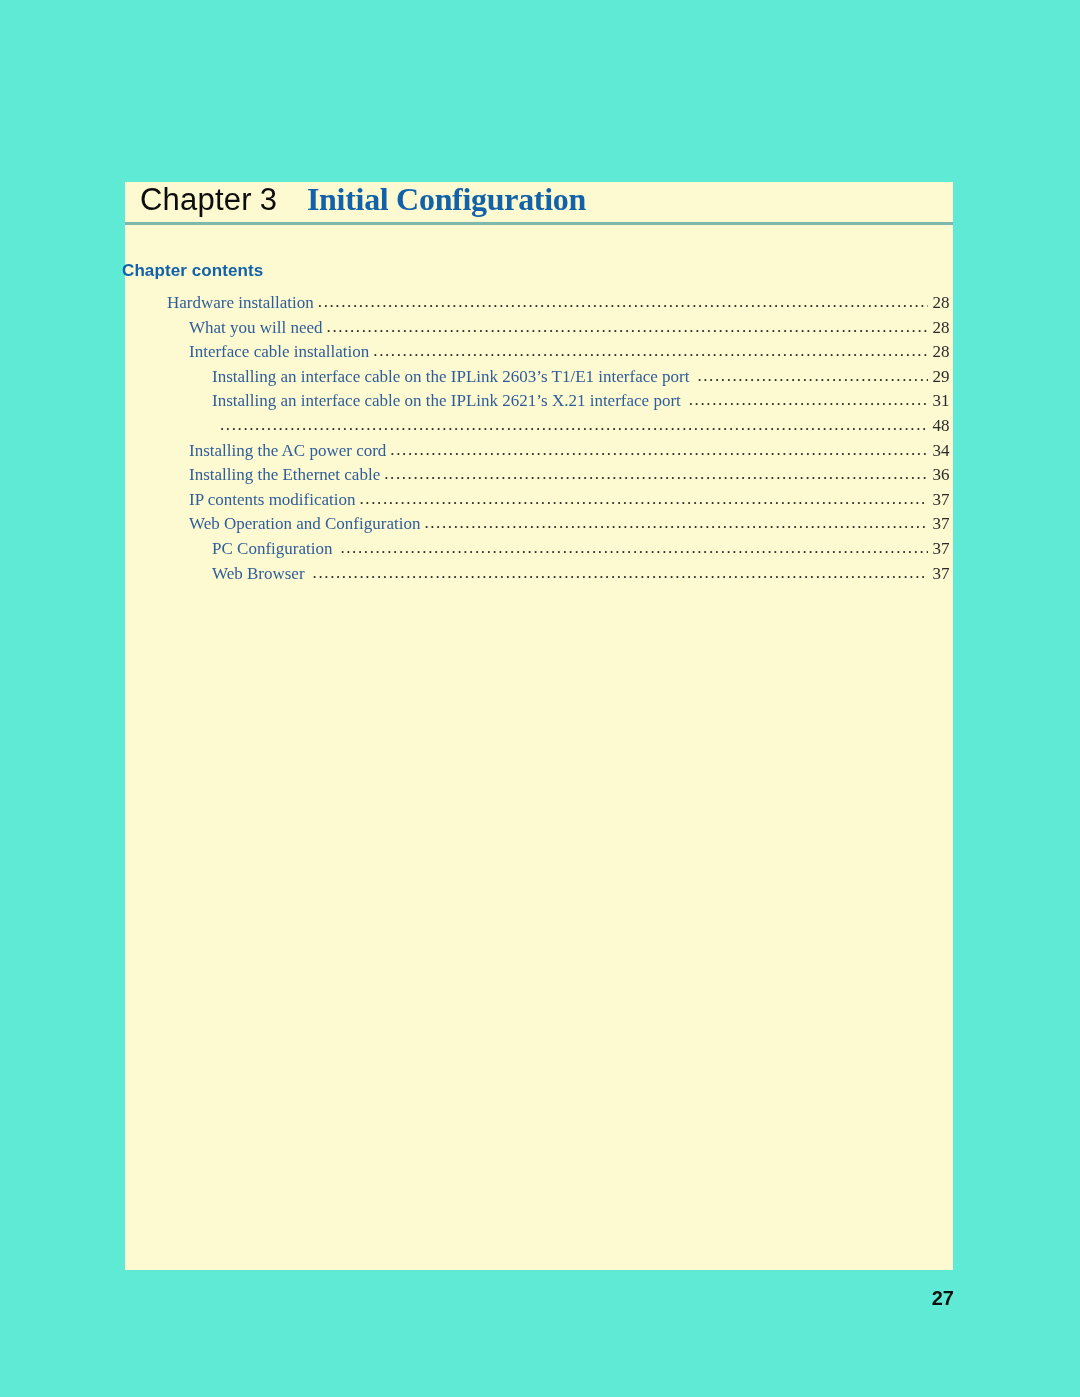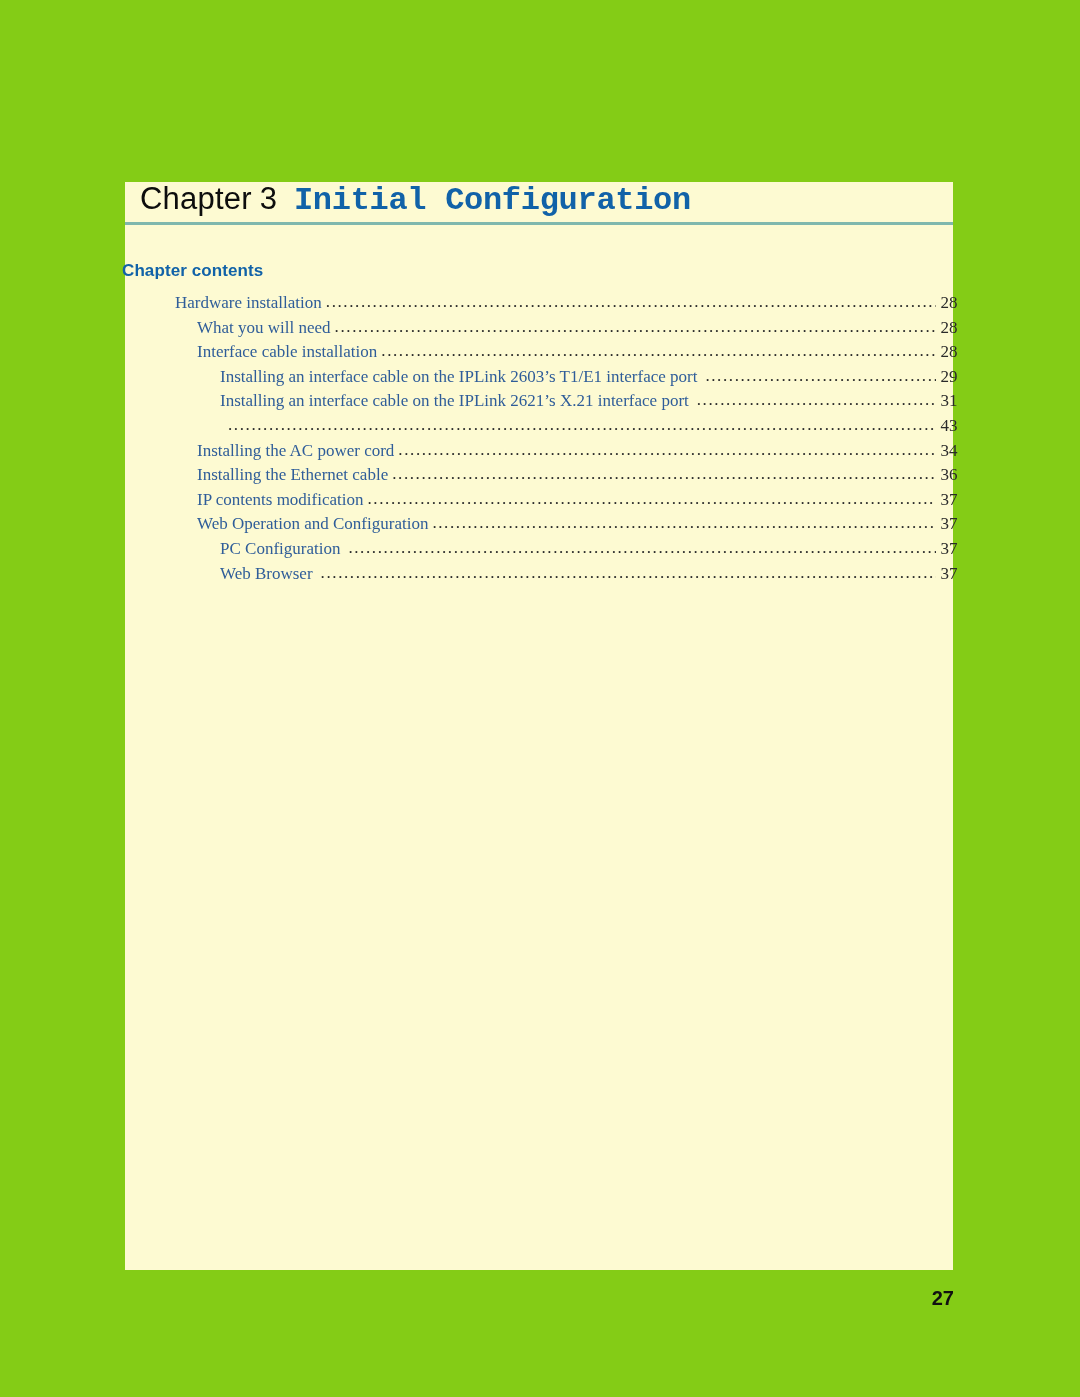--- a/index.html
+++ b/index.html
@@ -13,21 +13,21 @@
     height: 1397px;
     position: relative;
     font-family: "Liberation Serif", serif;
     overflow: hidden;
   }
 
   
   .page {
     position: absolute;
     inset: 0;
-    background: #84cc16;
+    background: #5eead4;
   }
 
   
   .content-panel {
     position: absolute;
     left: 125px;
     top: 182px;
     width: 828px;
     height: 1088px;
     background: #fdfad2;
@@ -55,25 +55,25 @@
 
   .chapter-num {
     font-family: "Liberation Sans", sans-serif;
     font-size: 31px;
     font-weight: 400;
     color: #0d0d0d;
     margin-left: 8px;
   }
 
   .chapter-title {
-    font-family: Liberation Mono, monospace;
+    font-family: Liberation Serif, serif;
     font-size: 32px;
     font-weight: 700;
     color: #1162a8;
-    margin-left: 17px;
+    margin-left: 30px;
     letter-spacing: -0.3px;
   }
 
   
   .heading-rule {
     position: absolute;
     left: 125px;
     top: 222px;
     width: 828px;
     height: 3px;
@@ -90,21 +90,20 @@
     font-weight: 700;
     color: #1162a8;
     letter-spacing: 0.1px;
   }
 
   .toc {
     position: absolute;
     left: 125px;
     top: 293px;
     width: 828px;
-    padding-left: 8px;
   }
 
   .toc-row {
     display: flex;
     align-items: baseline;
     height: 24.6px;
     font-family: "Liberation Serif", serif;
     font-size: 17px;
     color: #2f5d99;
     white-space: nowrap;
@@ -192,21 +191,21 @@
         <span class="toc-leader">....................................................................................................................................................................................................</span>
         <span class="toc-page">29</span>
       </div>
       <div class="toc-row lvl3">
         <span class="toc-text">Installing an interface cable on the IPLink 2621’s X.21 interface port</span>
         <span class="toc-leader">....................................................................................................................................................................................................</span>
         <span class="toc-page">31</span>
       </div>
       <div class="toc-row lvl3">
         <span class="toc-leader">....................................................................................................................................................................................................</span>
-        <span class="toc-page">43</span>
+        <span class="toc-page">48</span>
       </div>
       <div class="toc-row lvl2">
         <span class="toc-text">Installing the AC power cord</span>
         <span class="toc-leader">....................................................................................................................................................................................................</span>
         <span class="toc-page">34</span>
       </div>
       <div class="toc-row lvl2">
         <span class="toc-text">Installing the Ethernet cable</span>
         <span class="toc-leader">....................................................................................................................................................................................................</span>
         <span class="toc-page">36</span>

